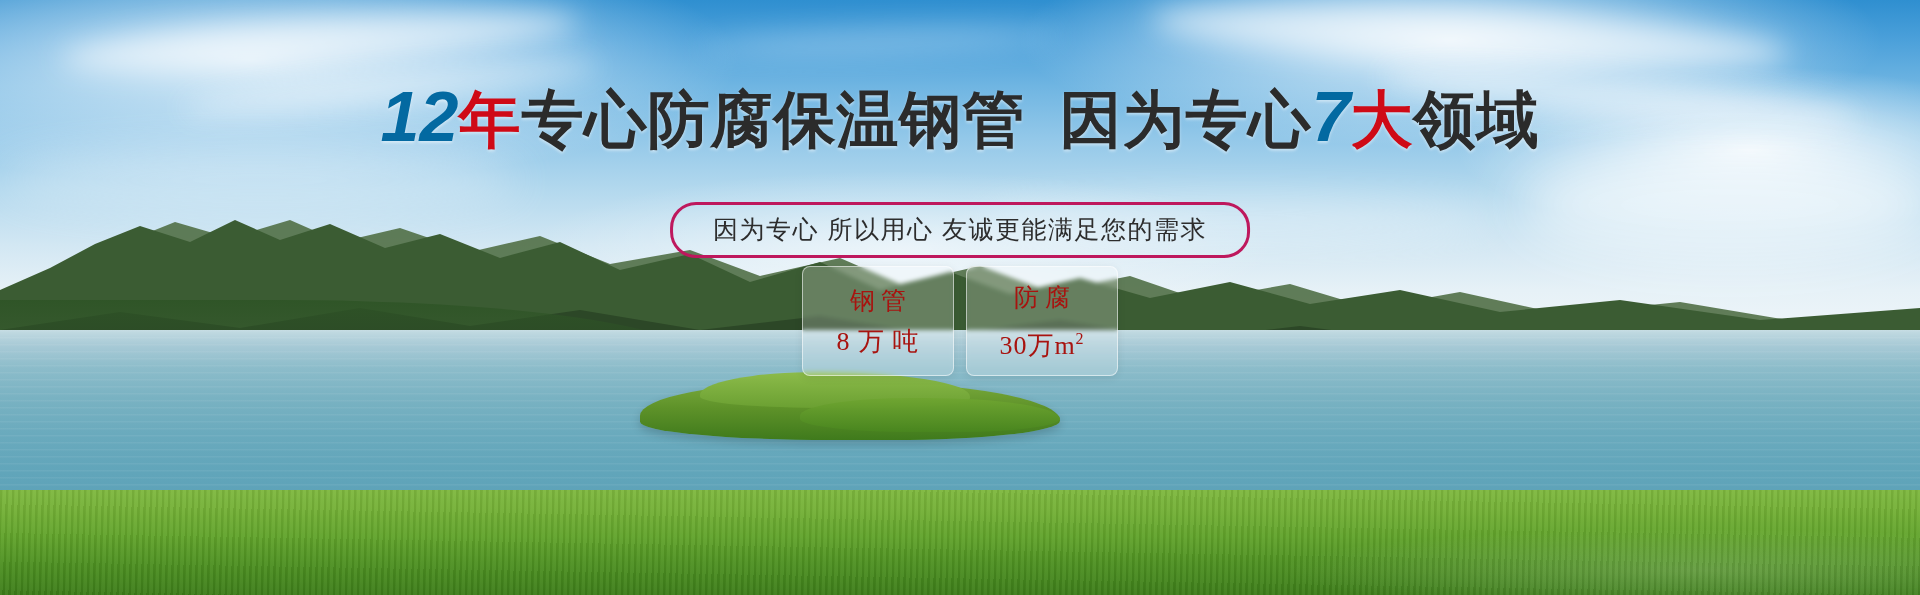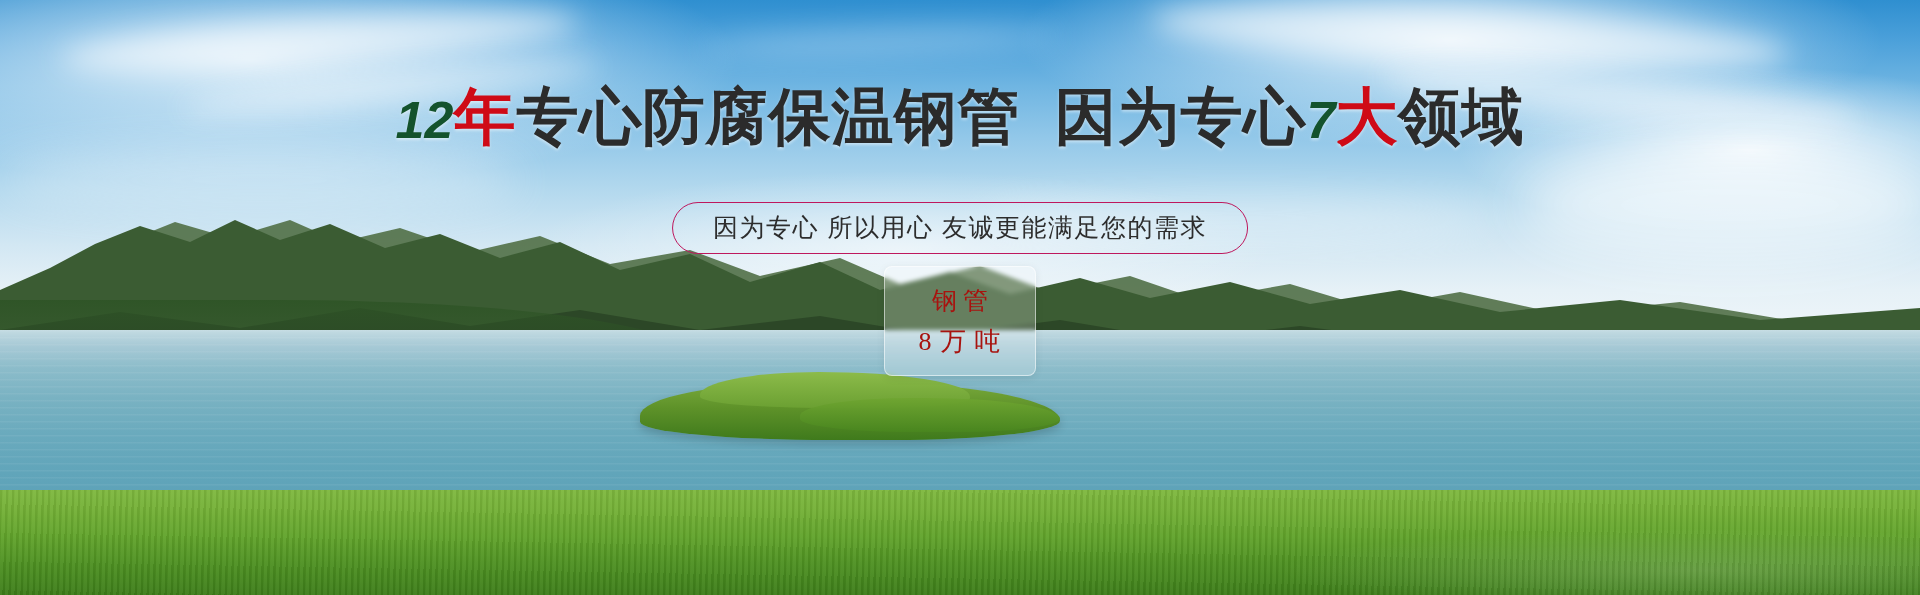--- a/index.html
+++ b/index.html
@@ -139,37 +139,37 @@
     text-align:center;
     font-size:62px;
     line-height:66px;
     font-weight:bold;
     color:#2b2b2b;
     letter-spacing:1px;
     white-space:nowrap;
     text-shadow:0 2px 3px rgba(255,255,255,0.45);
   }
   .headline .hl-num {
-    color:#14532d;
-    font-size:52px;
+    color:#0369a1;
+    font-size:70px;
     font-style:italic;
     font-weight:bold;
     letter-spacing:0;
   }
   .headline .hl-red {
     color:#cf0a16;
   }
   .headline .hl-gap { display:inline-block; width:34px; }
 
   .pill {
     position:absolute;
     left:50%; top:202px;
     transform:translateX(-50%);
     padding:9px 40px 11px 40px;
-    border:1px solid #be185d;
+    border:3px solid #be185d;
     border-radius:26px;
     font-size:25px;
     line-height:30px;
     color:#2d2d2d;
     letter-spacing:1.5px;
     white-space:nowrap;
     background:transparent;
   }
 
   .cards {
@@ -266,17 +266,21 @@
       <span>因为专心 所以用心  友诚更能满足您的需求</span>
     </div>
 
     <div class="cards">
 
       <div class="card">
         <div class="card-title">钢管</div>
         <div class="card-value"><span>8 万 吨</span></div>
       </div>
 
+      <div class="card">
+        <div class="card-title">防腐</div>
+        <div class="card-value"><span>30万m</span><sup>2</sup></div>
+      </div>
 
 
     </div>
   </div>
 </div>
 
 </body></html>

